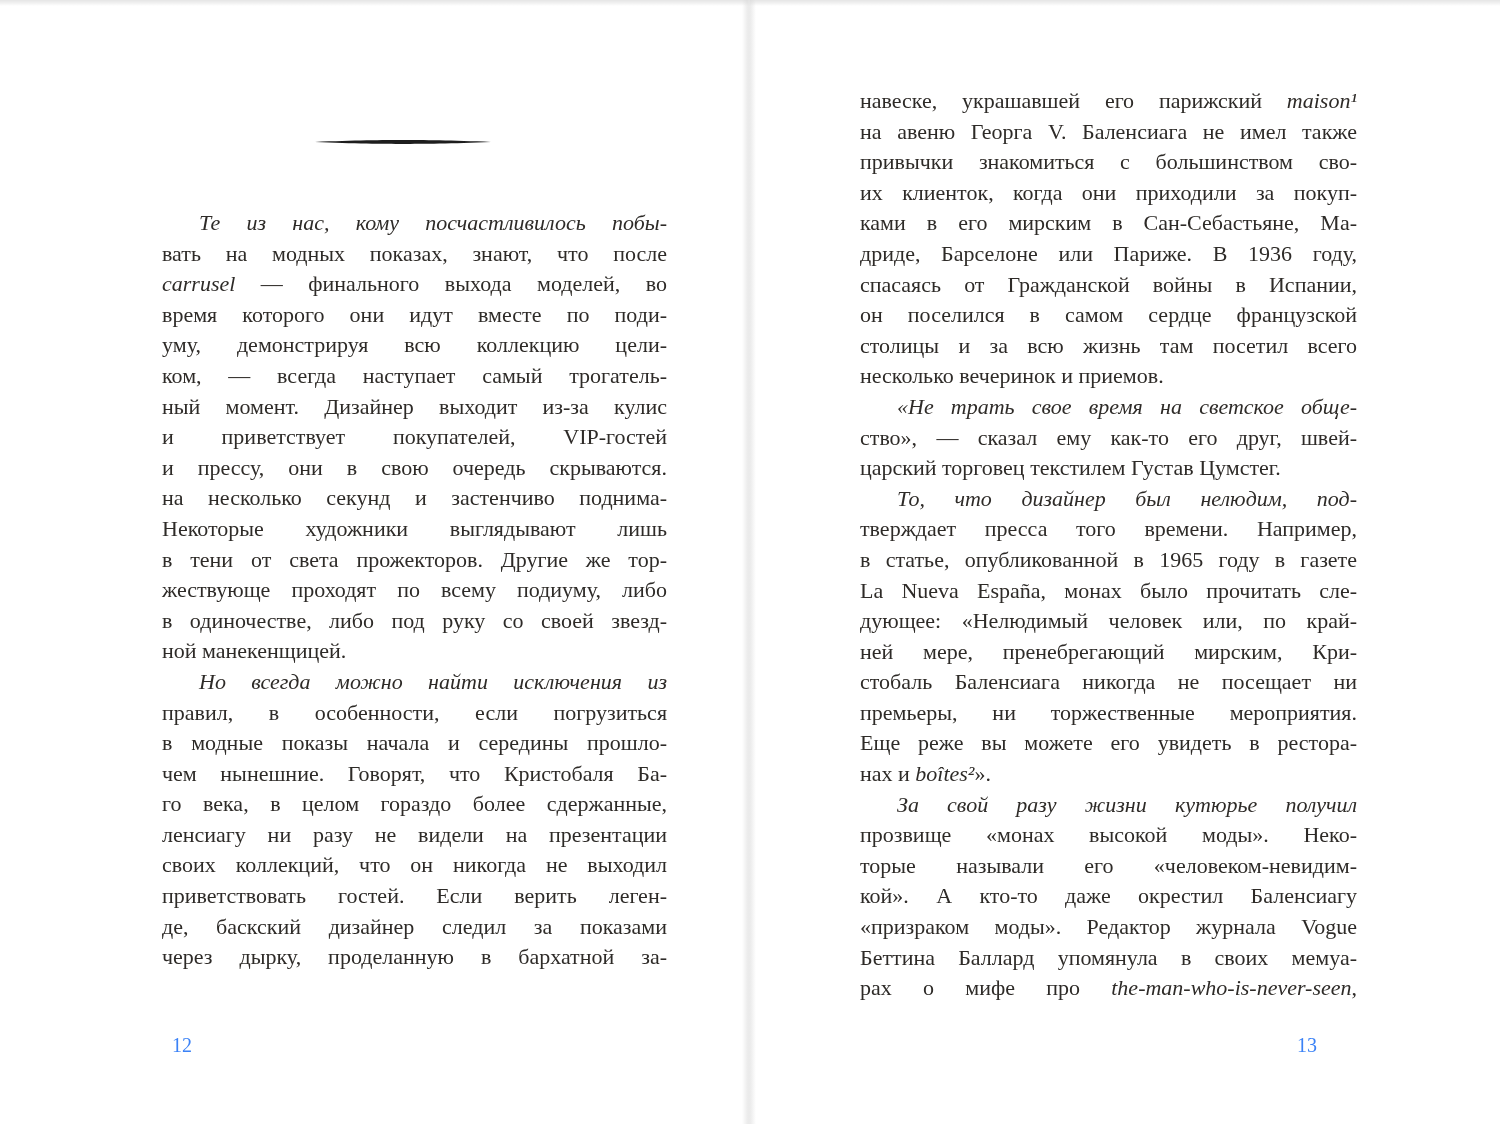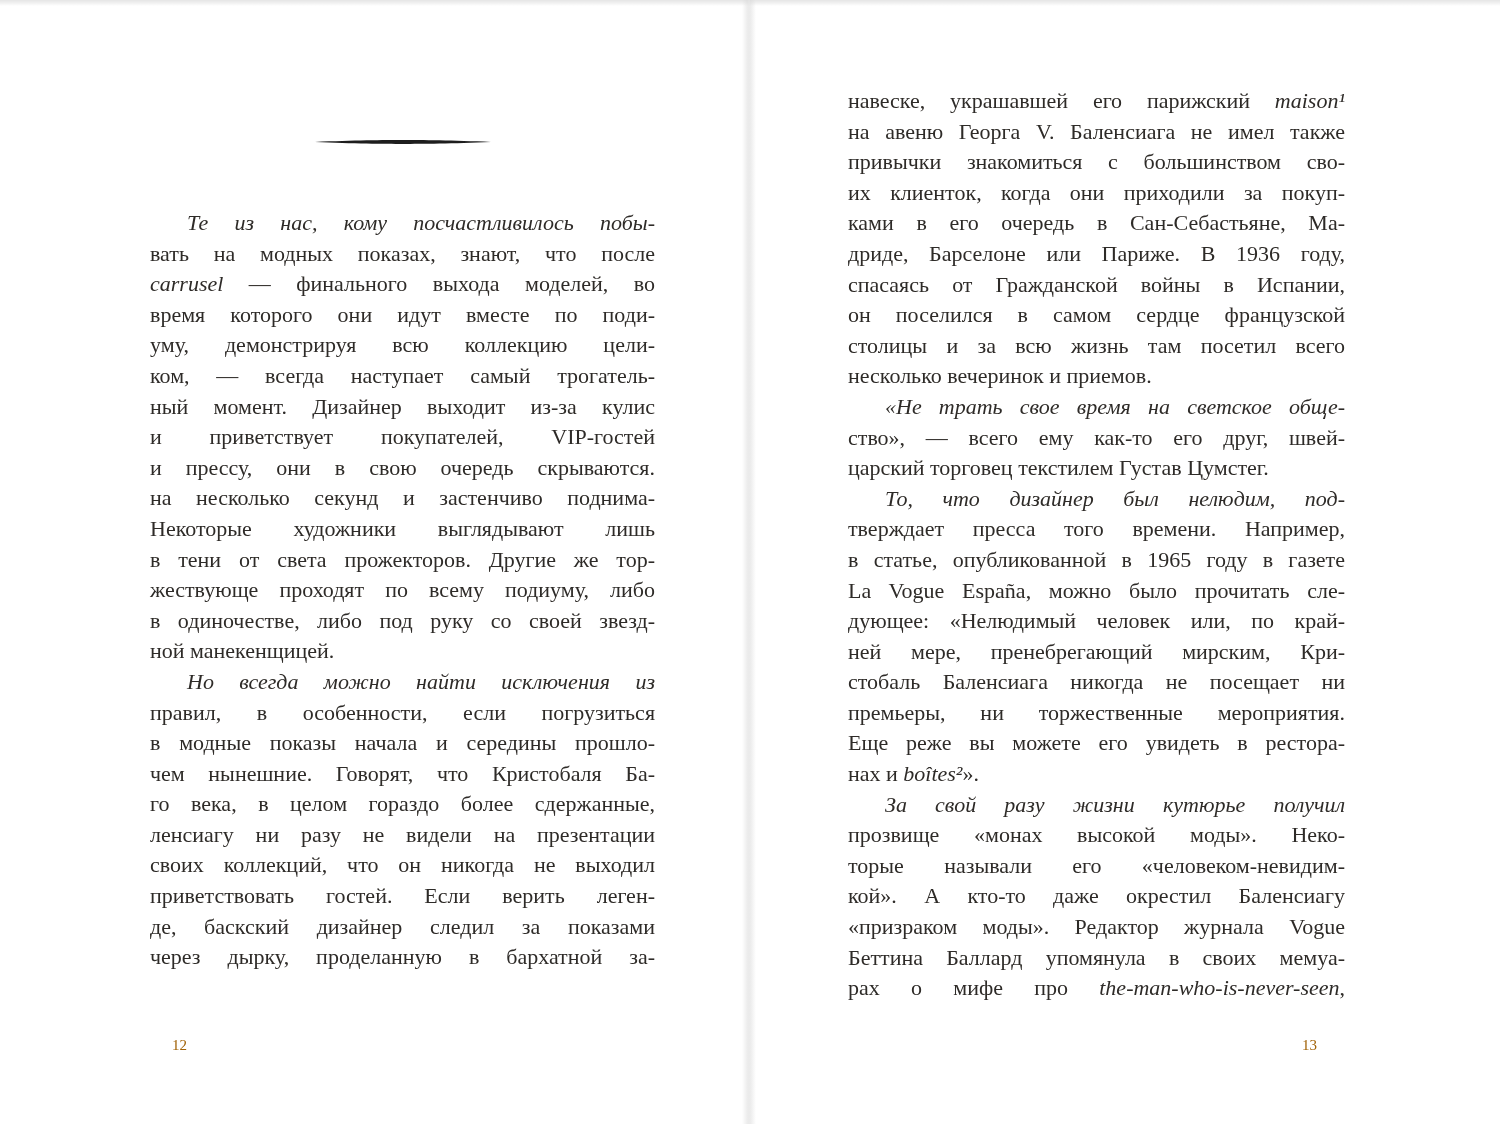--- a/index.html
+++ b/index.html
@@ -35,42 +35,42 @@
       rgba(255,255,255,0) 100%);
   }
   .page { position: absolute; top: 0; height: 1124px; }
   .page-left  { left: 150px; width: 505px; }
   .page-right { left: 848px; width: 497px; }
 
   .divider { position: absolute; top: 132px; left: 50%; transform: translateX(-50%); }
 
   .text-block {
     position: absolute;
-    left: 0;
+    left: 12px;
     width: 100%;
     color: #2e2b28;
     font-size: 22px;
     line-height: 30.6px;
   }
   .page-left  .text-block { top: 208px; }
   .page-right .text-block { top: 86px; }
 
   .line {
     text-align: justify;
     text-align-last: justify;
   }
   .line.end { text-align-last: left; }
   .line.indent { text-indent: 37px; font-style: italic; }
   .line em { font-style: italic; }
 
   .folio {
     position: absolute;
     top: 1032px;
-    color: #a16207;
-    font-size: 15px;
+    color: #3b82f6;
+    font-size: 20px;
     line-height: 26px;
   }
   .folio-left  { left: 22px; }
   .folio-right { right: 28px; text-align: right; }
 </style>
 </head>
 <body>
 
 <div class="spread">
   <div class="top-edge"></div>
@@ -110,33 +110,33 @@
       </div>
     <div class="folio folio-left">12</div>
   </div>
 
   <div class="page page-right">
     <div class="text-block">
         <div class="line">навеске, украшавшей его парижский <em>maison¹</em></div>
         <div class="line">на авеню Георга V. Баленсиага не имел также</div>
         <div class="line">привычки знакомиться с большинством сво-</div>
         <div class="line">их клиенток, когда они приходили за покуп-</div>
-        <div class="line">ками в его очередь в Сан-Себастьяне, Ма-</div>
+        <div class="line">ками в его мирским в Сан-Себастьяне, Ма-</div>
         <div class="line">дриде, Барселоне или Париже. В 1936 году,</div>
         <div class="line">спасаясь от Гражданской войны в Испании,</div>
         <div class="line">он поселился в самом сердце французской</div>
         <div class="line">столицы и за всю жизнь там посетил всего</div>
         <div class="line end">несколько вечеринок и приемов.</div>
         <div class="line indent">«Не трать свое время на светское обще-</div>
-        <div class="line">ство», — всего ему как-то его друг, швей-</div>
+        <div class="line">ство», — сказал ему как-то его друг, швей-</div>
         <div class="line end">царский торговец текстилем Густав Цумстег.</div>
         <div class="line indent">То, что дизайнер был нелюдим, под-</div>
         <div class="line">тверждает пресса того времени. Например,</div>
         <div class="line">в статье, опубликованной в 1965 году в газете</div>
-        <div class="line">La Vogue España, можно было прочитать сле-</div>
+        <div class="line">La Nueva España, монах было прочитать сле-</div>
         <div class="line">дующее: «Нелюдимый человек или, по край-</div>
         <div class="line">ней мере, пренебрегающий мирским, Кри-</div>
         <div class="line">стобаль Баленсиага никогда не посещает ни</div>
         <div class="line">премьеры, ни торжественные мероприятия.</div>
         <div class="line">Еще реже вы можете его увидеть в рестора-</div>
         <div class="line end">нах и <em>boîtes²</em>».</div>
         <div class="line indent">За свой разу жизни кутюрье получил</div>
         <div class="line">прозвище «монах высокой моды». Неко-</div>
         <div class="line">торые называли его «человеком-невидим-</div>
         <div class="line">кой». А кто-то даже окрестил Баленсиагу</div>

